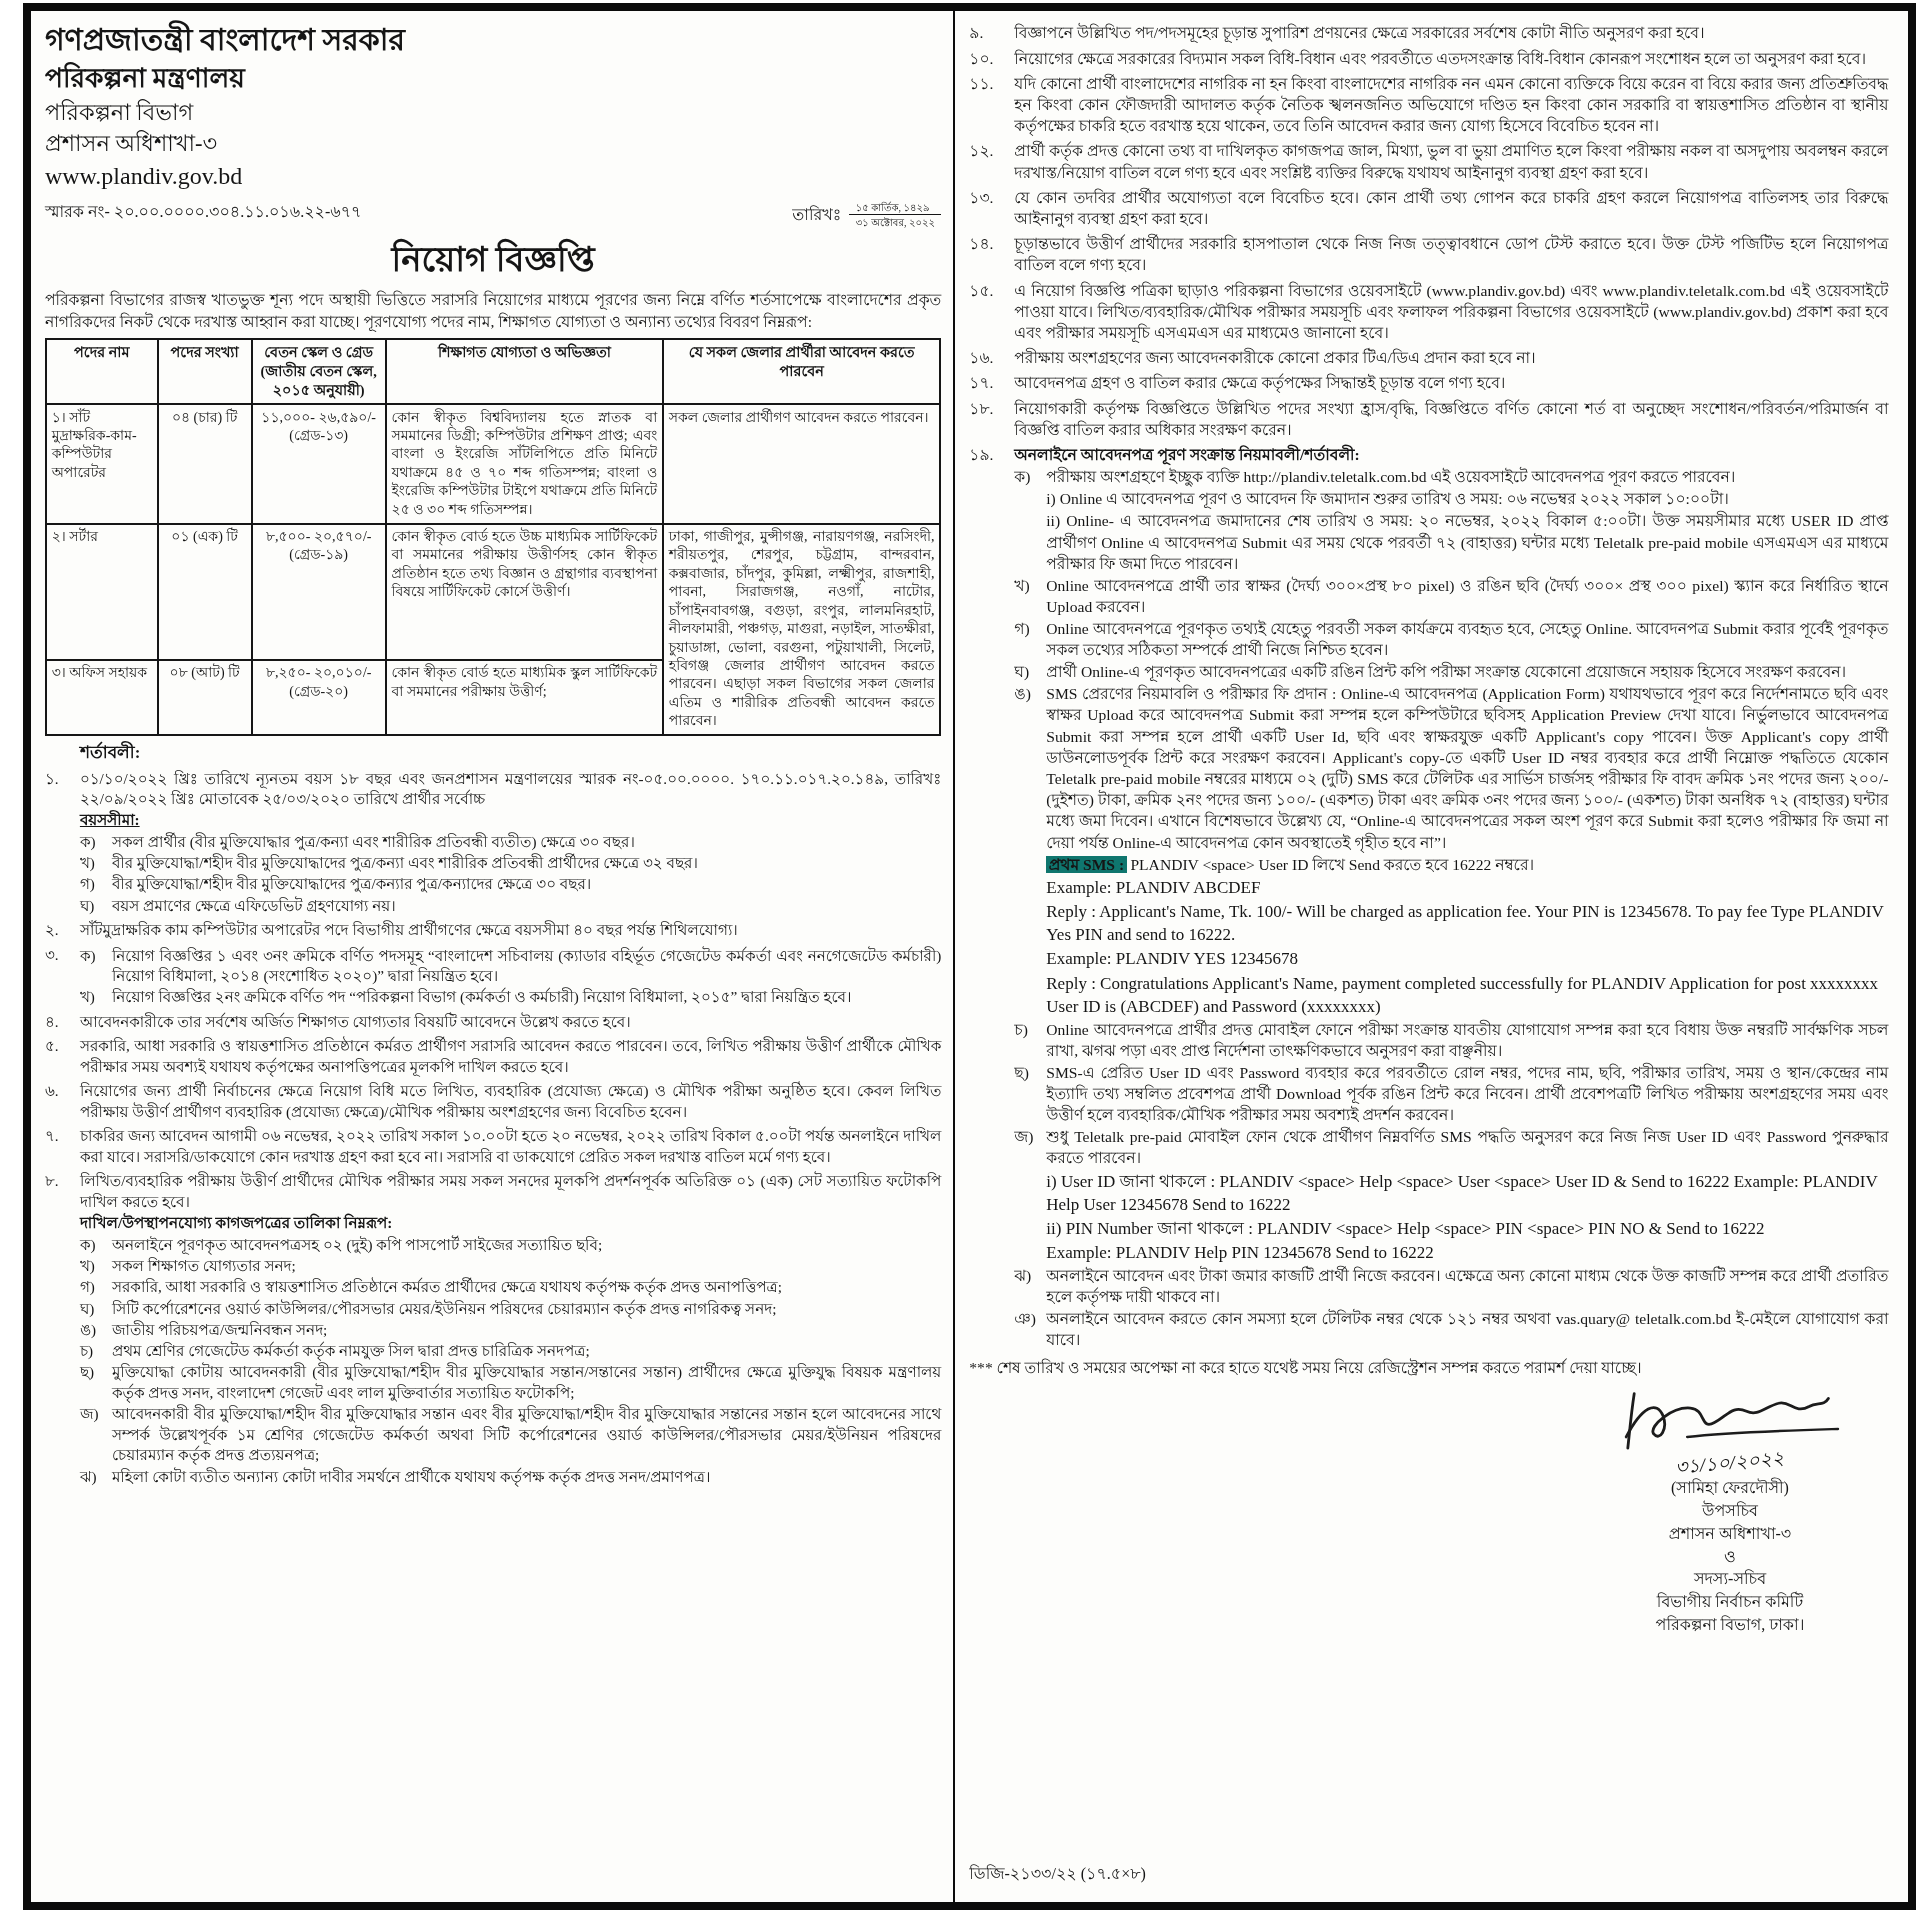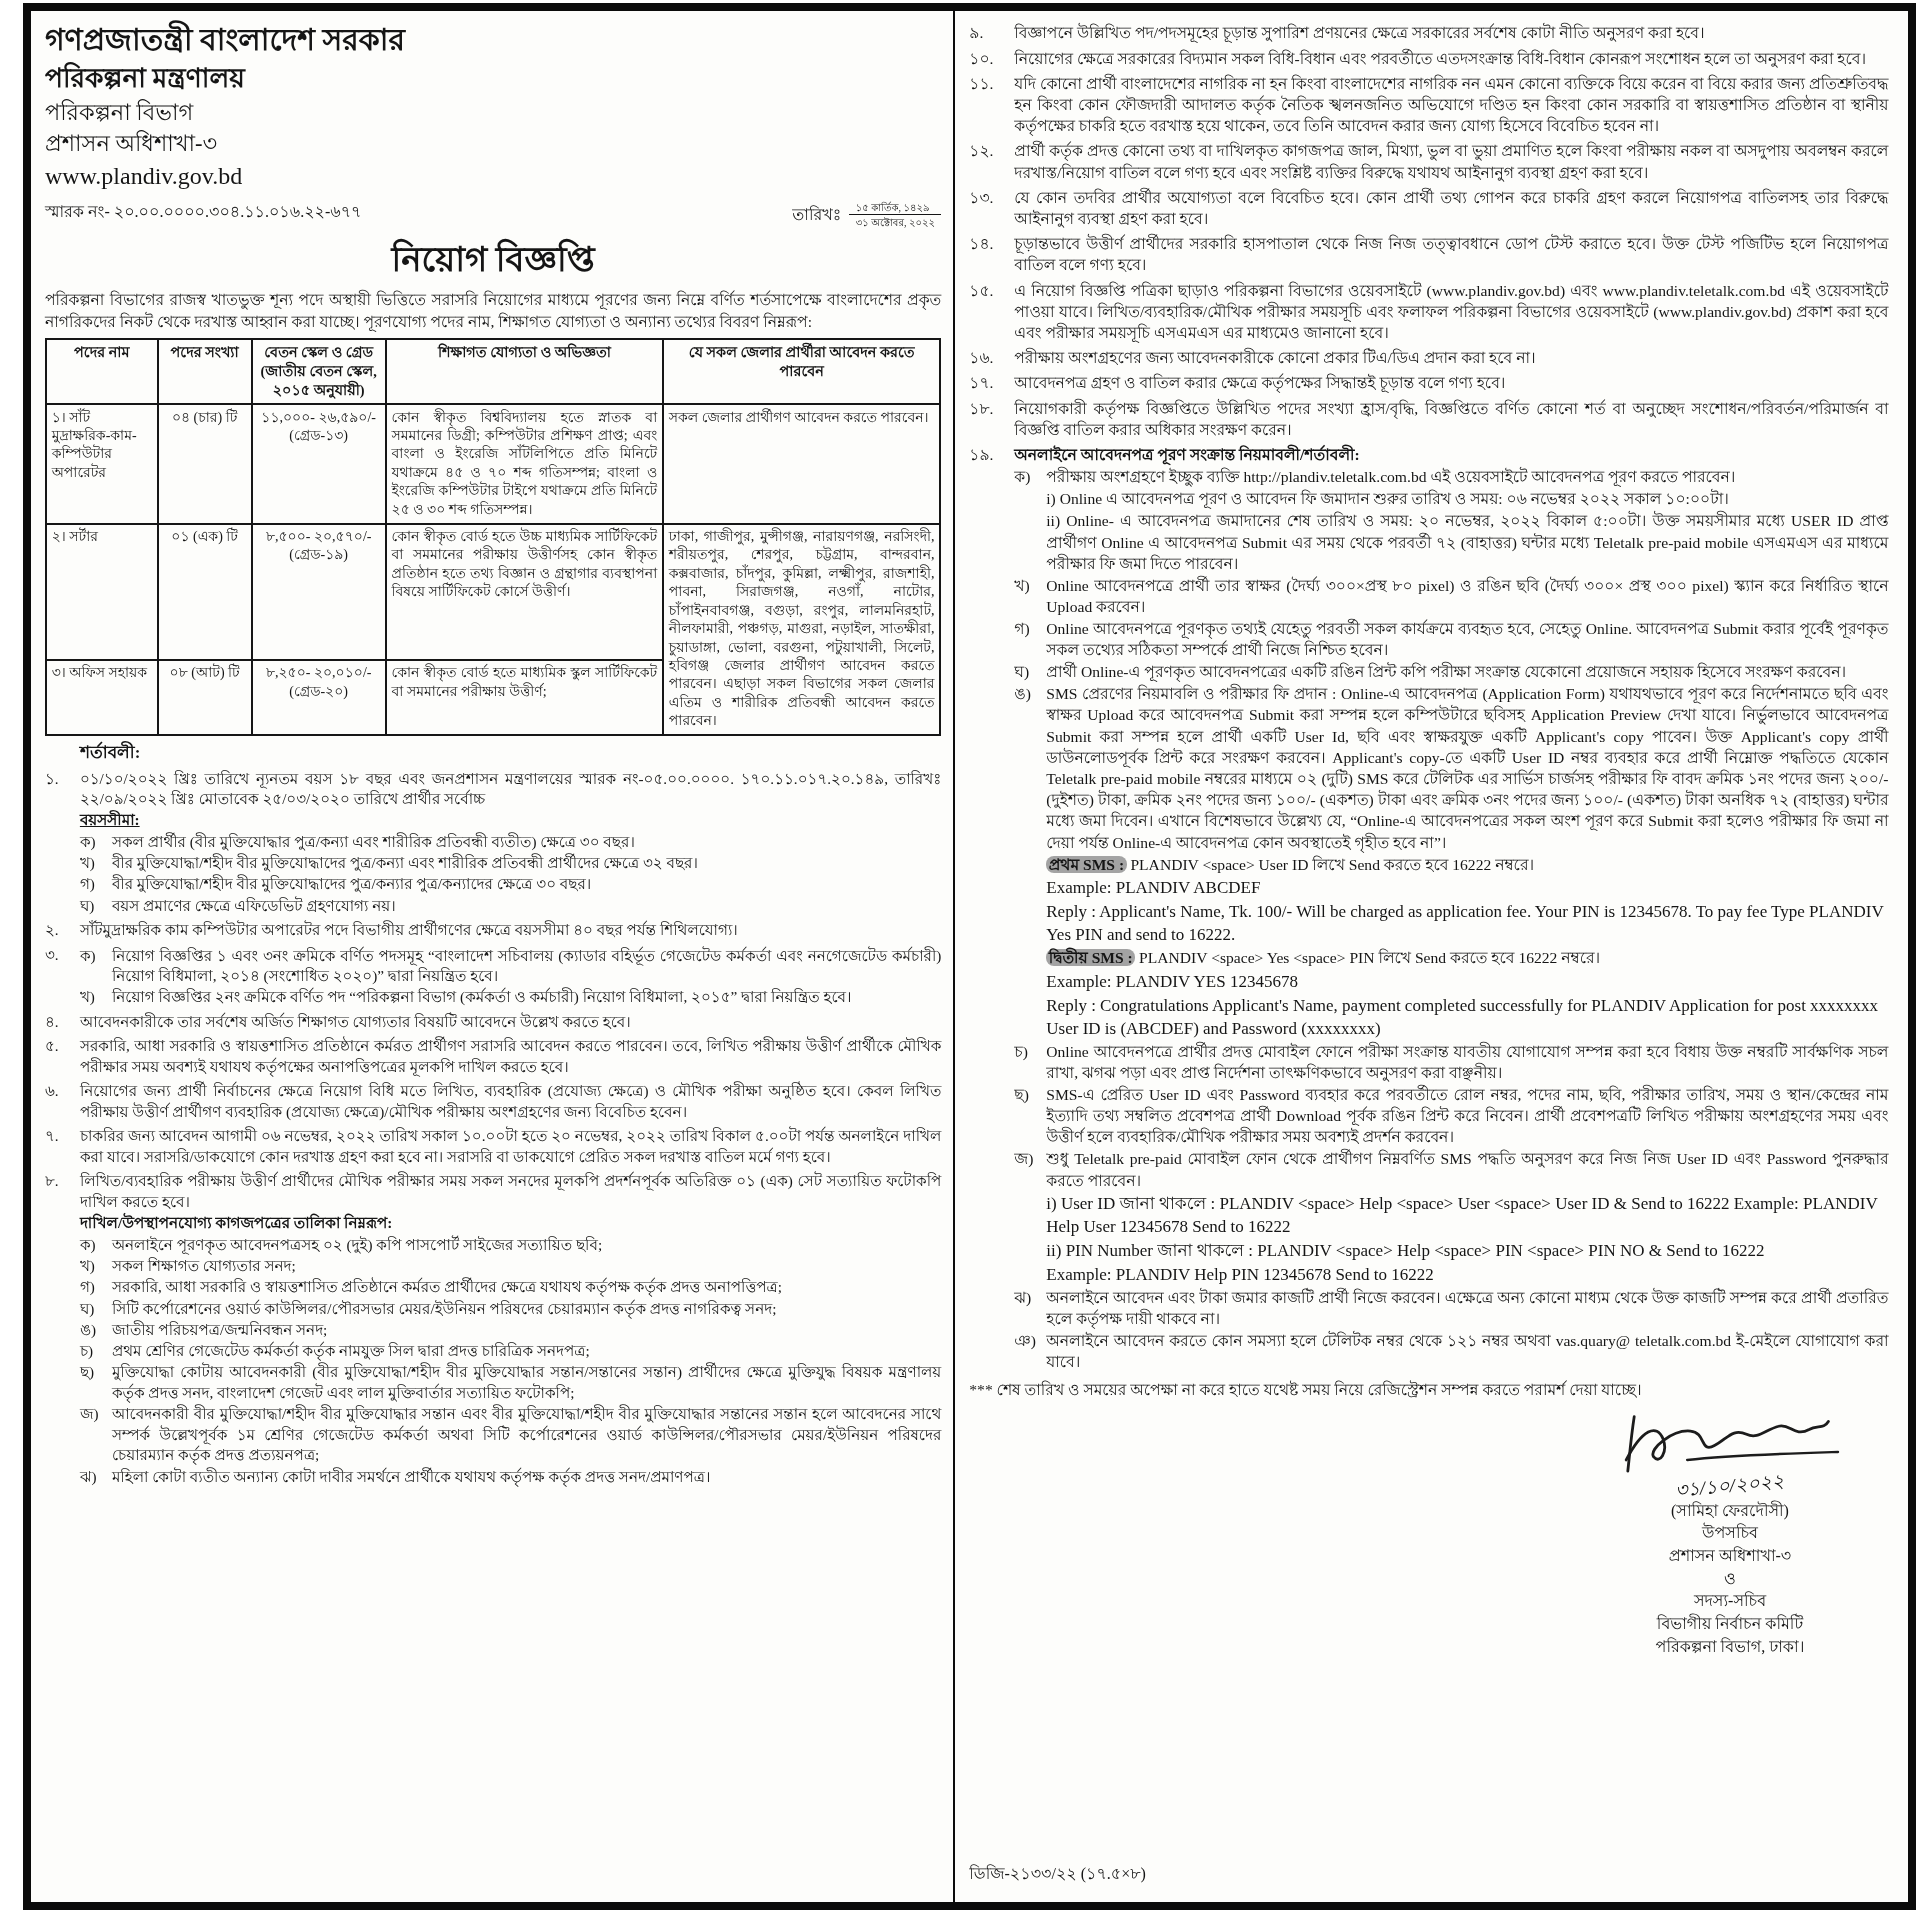--- a/index.html
+++ b/index.html
@@ -39,21 +39,21 @@
   .tnum{flex:0 0 35px;}
   .tbody{flex:1;text-align:justify;}
   .subhead{font-weight:bold;margin-top:0.8px;}
   .sub{display:flex;margin-top:0.8px;}
   .slabel{flex:0 0 32px;}
   .stext{flex:1;text-align:justify;}
   
   .col-right .tnum{flex:0 0 45px;}
   .blk{margin-top:1px;text-align:justify;}
   .en{font-size:17px;text-align:left;}
-  .hl{background:#a3a3a3;padding:0 2.4px;border-radius:8px;}
+  .hl{background:#0f766e;padding:0 2.4px;}
   .footnote{margin-top:6.4px;text-align:justify;}
   
   .sigwrap{margin-top:6.4px;display:flex;flex-direction:column;align-items:flex-end;padding-right:38px;}
   .sigblock{text-align:center;font-size:16px;line-height:1.42;}
   .scribble{display:block;margin:0 auto;}
   .scribble-date{font-style:italic;font-size:19px;transform:rotate(-5deg);display:inline-block;margin-top:-11.2px;}
   .print-code{position:absolute;left:14.4px;bottom:17.6px;font-size:16px;}
 </style>
 </head>
 <body>
@@ -309,21 +309,20 @@
             <span class="stext">প্রার্থী Online-এ পূরণকৃত আবেদনপত্রের একটি রঙিন প্রিন্ট কপি পরীক্ষা সংক্রান্ত যেকোনো প্রয়োজনে সহায়ক হিসেবে সংরক্ষণ করবেন।</span>
           </div>
 
         <div class="sub">
           <span class="slabel">ঙ)</span>
           <span class="stext">
             <span>SMS প্রেরণের নিয়মাবলি ও পরীক্ষার ফি প্রদান : Online-এ আবেদনপত্র (Application Form) যথাযথভাবে পূরণ করে নির্দেশনামতে ছবি এবং স্বাক্ষর Upload করে আবেদনপত্র Submit করা সম্পন্ন হলে কম্পিউটারে ছবিসহ Application Preview দেখা যাবে। নির্ভুলভাবে আবেদনপত্র Submit করা সম্পন্ন হলে প্রার্থী একটি User Id, ছবি এবং স্বাক্ষরযুক্ত একটি Applicant's copy পাবেন। উক্ত Applicant's copy প্রার্থী ডাউনলোডপূর্বক প্রিন্ট করে সংরক্ষণ করবেন। Applicant's copy-তে একটি User ID নম্বর ব্যবহার করে প্রার্থী নিম্নোক্ত পদ্ধতিতে যেকোন Teletalk pre-paid mobile নম্বরের মাধ্যমে ০২ (দুটি) SMS করে টেলিটক এর সার্ভিস চার্জসহ পরীক্ষার ফি বাবদ ক্রমিক ১নং পদের জন্য ২০০/- (দুইশত) টাকা, ক্রমিক ২নং পদের জন্য ১০০/- (একশত) টাকা এবং ক্রমিক ৩নং পদের জন্য ১০০/- (একশত) টাকা অনধিক ৭২ (বাহাত্তর) ঘন্টার মধ্যে জমা দিবেন। এখানে বিশেষভাবে উল্লেখ্য যে, “Online-এ আবেদনপত্রের সকল অংশ পূরণ করে Submit করা হলেও পরীক্ষার ফি জমা না দেয়া পর্যন্ত Online-এ আবেদনপত্র কোন অবস্থাতেই গৃহীত হবে না”।</span>
             <div class="blk"><span class="hl b">প্রথম SMS :</span> <span>PLANDIV &lt;space&gt; User ID লিখে Send করতে হবে 16222 নম্বরে।</span></div>
             <div class="blk en">Example: PLANDIV ABCDEF</div>
             <div class="blk en">Reply : Applicant's Name, Tk. 100/- Will be charged as application fee. Your PIN is 12345678. To pay fee Type PLANDIV Yes PIN and send to 16222.</div>
-            <div class="blk"><span class="hl b">দ্বিতীয় SMS :</span> <span>PLANDIV &lt;space&gt; Yes &lt;space&gt; PIN লিখে Send করতে হবে 16222 নম্বরে।</span></div>
             <div class="blk en">Example: PLANDIV YES 12345678</div>
             <div class="blk en">Reply : Congratulations Applicant's Name, payment completed successfully for PLANDIV Application for post xxxxxxxx User ID is (ABCDEF) and Password (xxxxxxxx)</div>
           </span>
         </div>
 
         <div class="sub">
             <span class="slabel">চ)</span>
             <span class="stext">Online আবেদনপত্রে প্রার্থীর প্রদত্ত মোবাইল ফোনে পরীক্ষা সংক্রান্ত যাবতীয় যোগাযোগ সম্পন্ন করা হবে বিধায় উক্ত নম্বরটি সার্বক্ষণিক সচল রাখা, ঝগঝ পড়া এবং প্রাপ্ত নির্দেশনা তাৎক্ষণিকভাবে অনুসরণ করা বাঞ্ছনীয়।</span>
           </div>
         <div class="sub">

